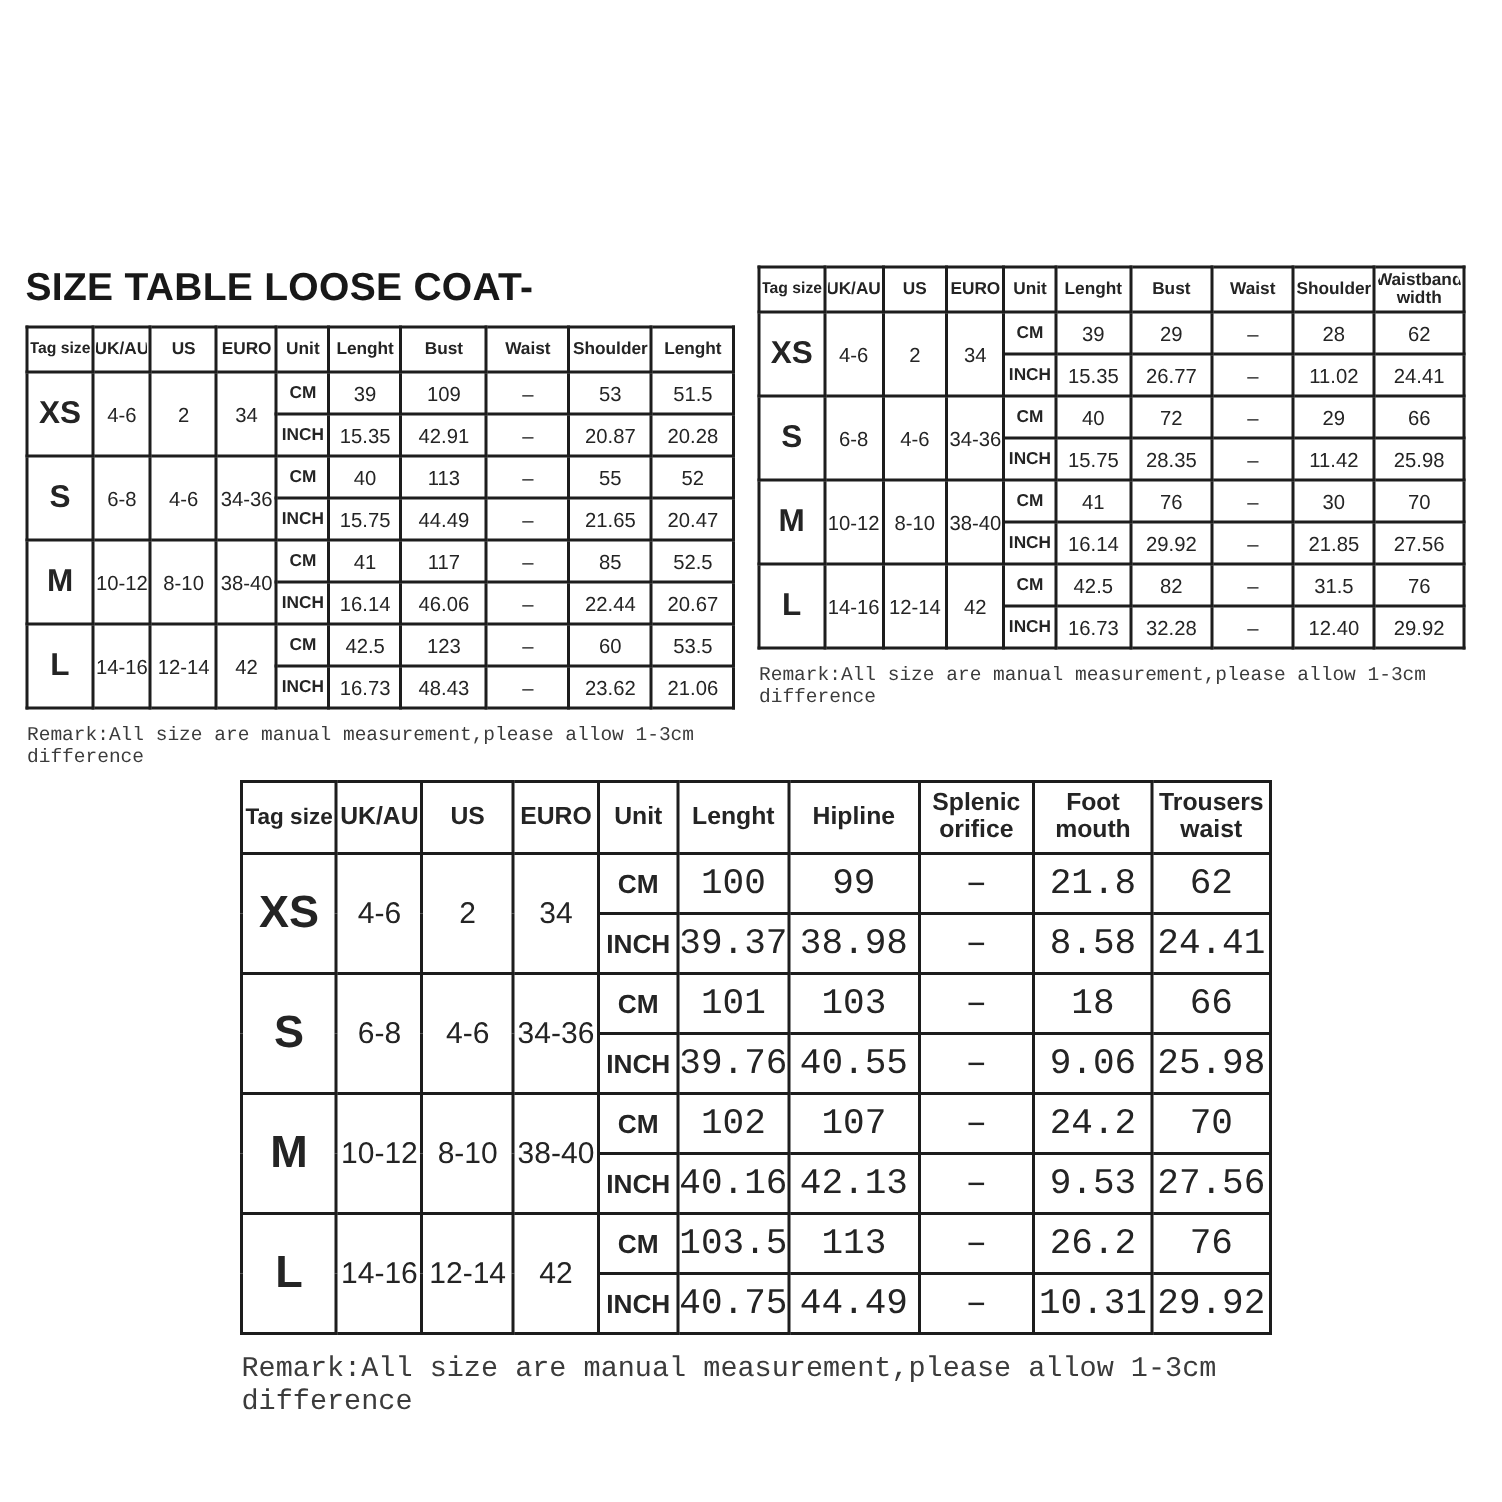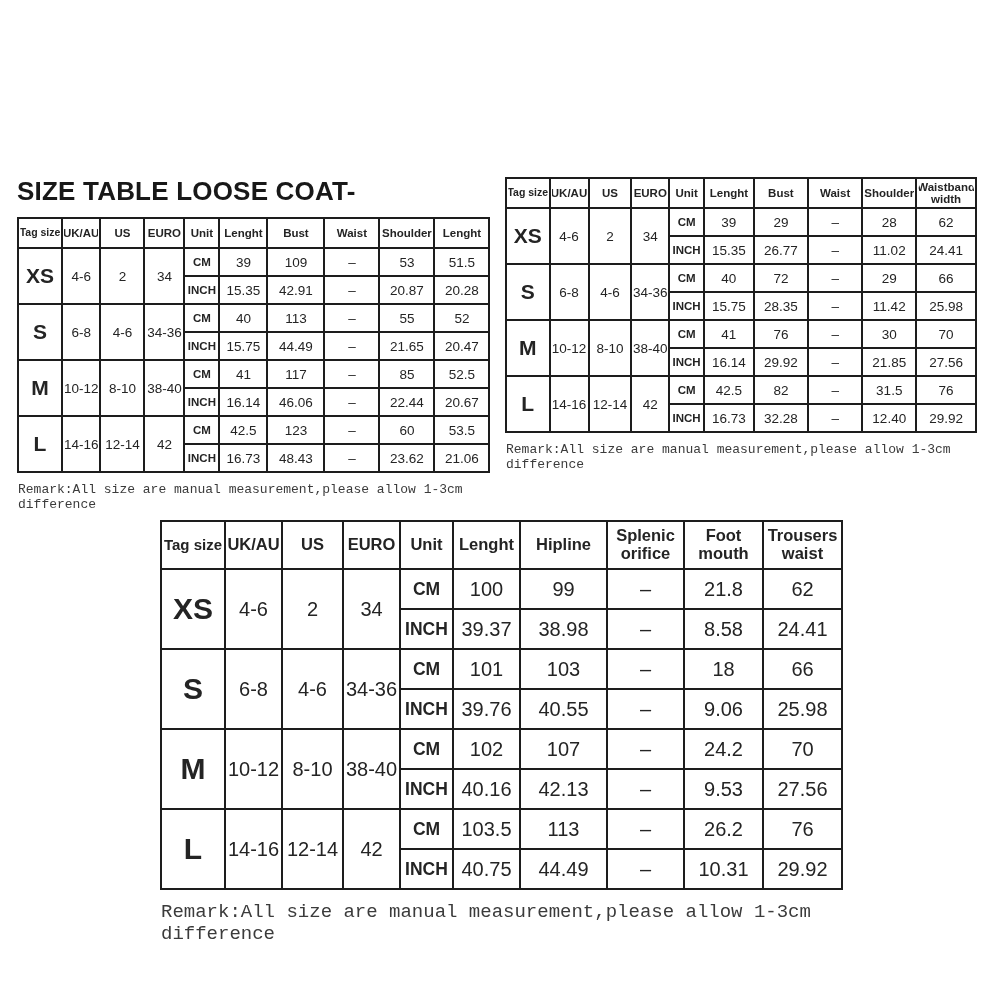--- a/index.html
+++ b/index.html
@@ -48,21 +48,21 @@
   .small td.tag{font-size:21px;font-weight:bold;}
   .small td.sizeval{font-size:13.5px;}
   .small td.unit{font-size:11.5px;font-weight:bold;}
   .small td.val{font-size:13.5px;}
 
   .big th{font-size:16.5px;}
   .big th:first-child{font-size:15px;}
   .big td.tag{font-size:30px;font-weight:bold;}
   .big td.sizeval{font-size:20px;}
   .big td.unit{font-size:17.5px;font-weight:bold;}
-  .big td.val{font-size:20px;}
+  .big td.val{font-size:24px;font-family:Liberation Mono, monospace;}
 
   .remark{
     margin:9px 0 0 1px;
     color:#3b3b3b;
     font-family:Liberation Mono, monospace;
   }
   .small .remark{font-size:13px;}
   .big .remark{font-size:19px;margin-top:11px;}
 </style>
 </head>

